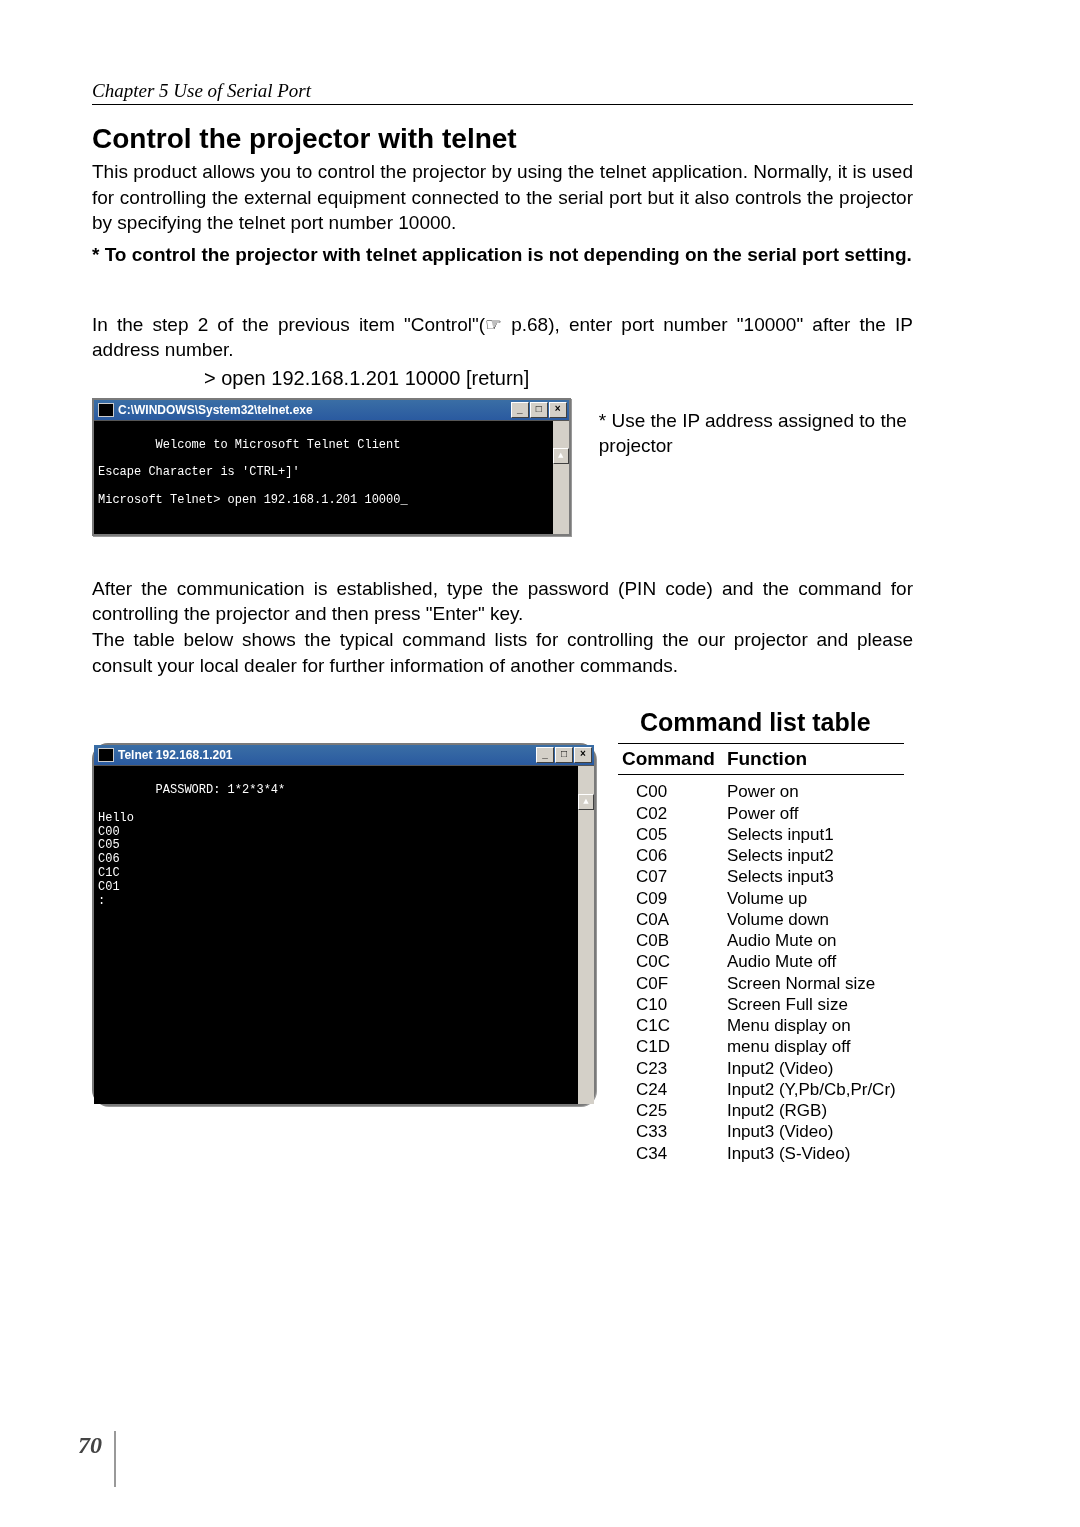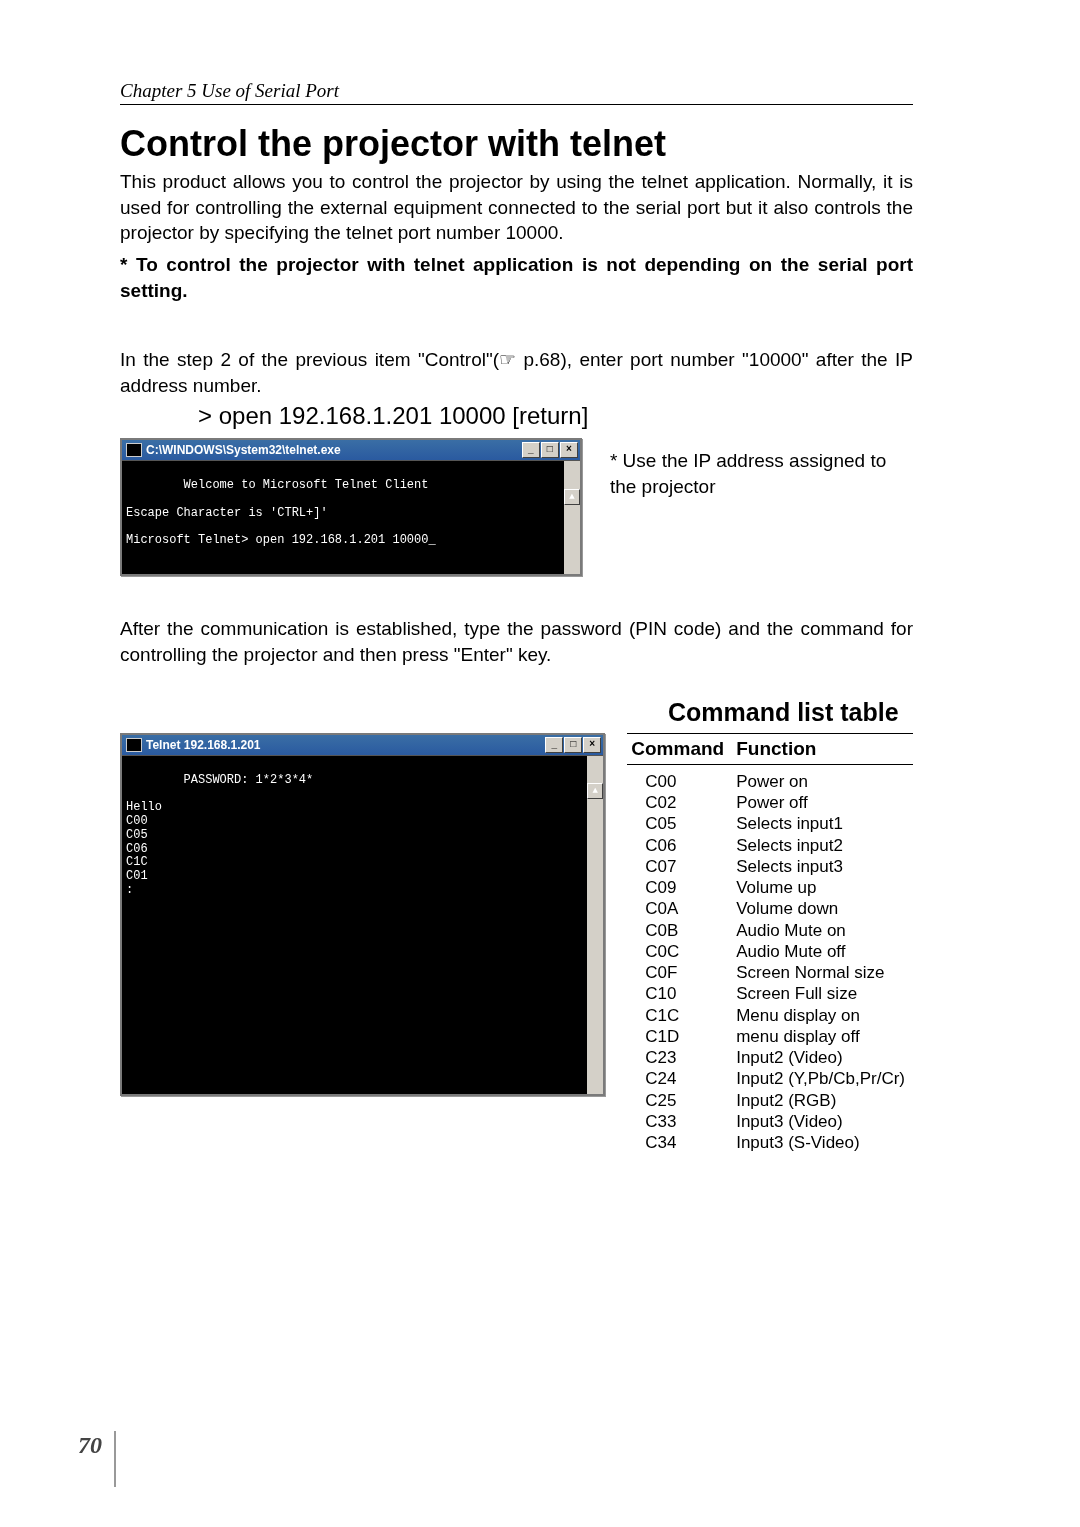--- a/index.html
+++ b/index.html
@@ -4,38 +4,38 @@
 <style>
   body {
     margin: 0;
     padding: 0;
     background: #fff;
     font-family: Verdana, Geneva, sans-serif;
     color: #000;
     width: 1080px;
   }
   .page {
-    padding: 80px 75px 40px 120px;
+    padding: 80px 75px 40px 92px;
     box-sizing: border-box;
     width: 988px;
     min-height: 1527px;
     position: relative;
   }
   .chapter-header {
     font-style: italic;
     font-family: Georgia, 'Times New Roman', serif;
     font-size: 19px;
     border-bottom: 1px solid #000;
     padding-bottom: 2px;
     margin-bottom: 18px;
   }
   h1.title {
     font-family: Verdana, Geneva, sans-serif;
     font-weight: bold;
-    font-size: 36px;
+    font-size: 28px;
     margin: 0 0 4px 0;
   }
   p.body {
     font-size: 19px;
     margin: 0 0 4px 0;
     line-height: 1.35;
     text-align: justify;
   }
   p.note-bold {
     font-size: 19px;
@@ -44,22 +44,22 @@
     line-height: 1.35;
     text-align: justify;
   }
   p.step {
     font-size: 19px;
     margin: 44px 0 0 0;
     line-height: 1.35;
     text-align: justify;
   }
   p.cmdline {
-    font-size: 24px;
-    margin: 4px 0 8px 78px;
+    font-size: 20px;
+    margin: 4px 0 8px 112px;
   }
   .telnet-row1 {
     display: flex;
     align-items: flex-start;
     gap: 28px;
     margin-top: 4px;
   }
   .telnet-row1 .aside {
     font-size: 19px;
     line-height: 1.35;
@@ -138,21 +138,21 @@
     background: #d4d0c8;
     border: 1px solid #fff;
     border-right-color: #404040;
     border-bottom-color: #404040;
     box-sizing: border-box;
     font-size: 9px;
     line-height: 14px;
     text-align: center;
   }
   .win1 .win-body { height: 105px; }
-  .win2 { width: 500px; }
+  .win2 { width: 500px; border-radius: 16px; }
   .win2 .win-body { height: 330px; }
   p.after {
     font-size: 19px;
     margin: 40px 0 0 0;
     line-height: 1.35;
     text-align: justify;
   }
   .tbl-caption {
     font-weight: bold;
     font-size: 25px;
@@ -246,20 +246,21 @@
 Microsoft Telnet&gt; open 192.168.1.201 10000_</span>
         <div class="win-scroll">
           <div class="scroll-arrow">▲</div>
         </div>
       </div>
     </div>
     <div class="aside">* Use the IP address assigned to the projector</div>
   </div>
 
   <p class="after">After the communication is established, type the password (PIN code) and the command for controlling the projector and then press "Enter" key.</p>
+  <p class="body">The table below shows the typical command lists for controlling the our projector and please consult your local dealer for further information of another commands.</p>
 
   <div class="tbl-caption">Command list table</div>
 
   <div class="row2">
     <div class="win win2">
       <div class="win-titlebar">
         <span class="win-title-left">
           <span class="cmd-icon"></span>
           <span>Telnet 192.168.1.201</span>
         </span>

